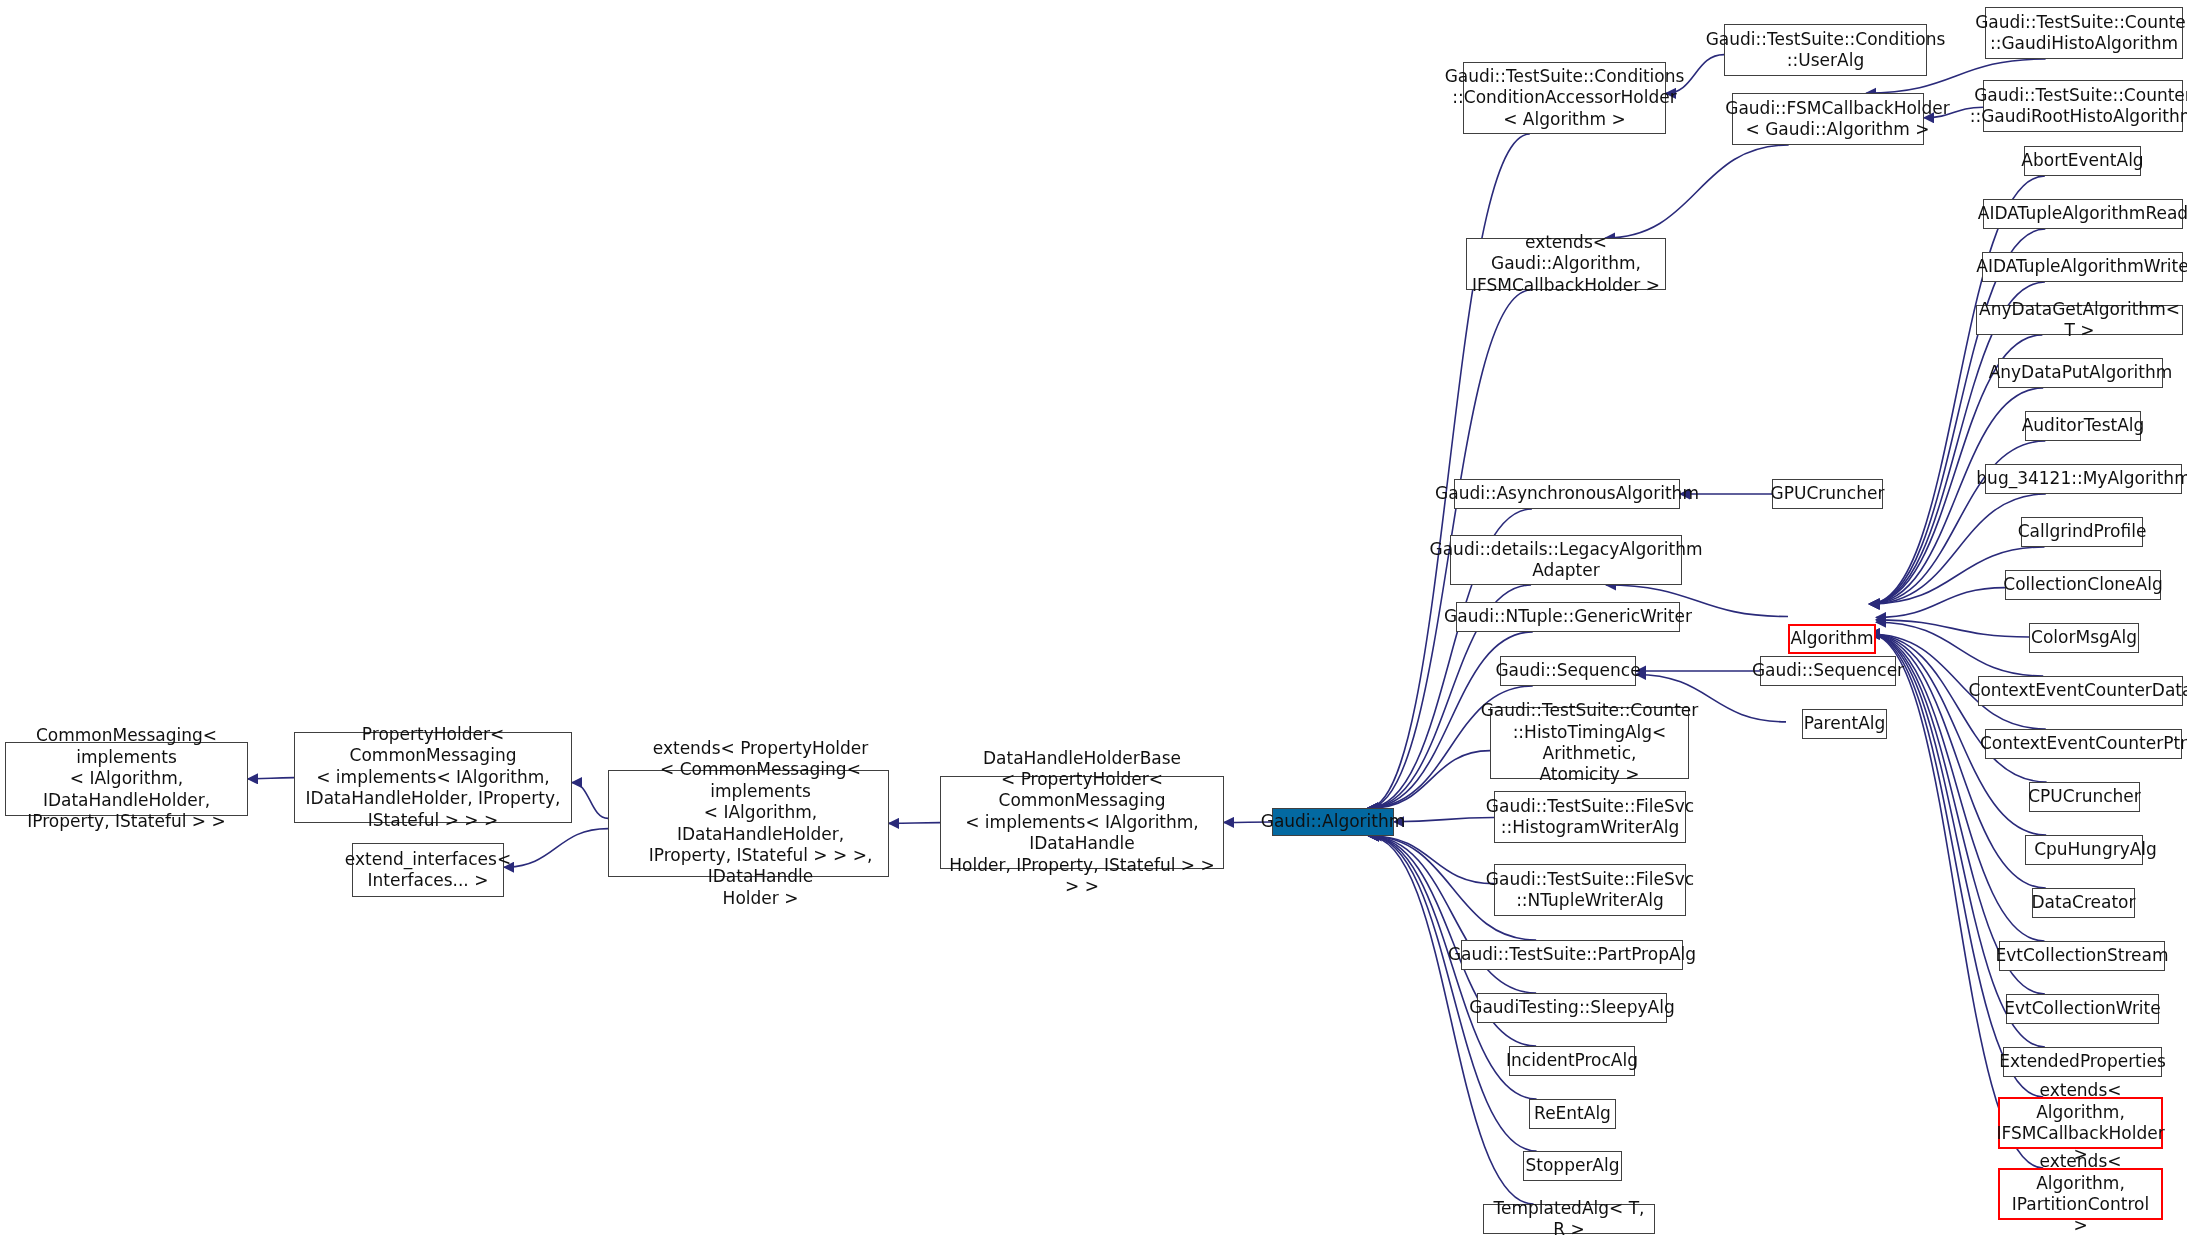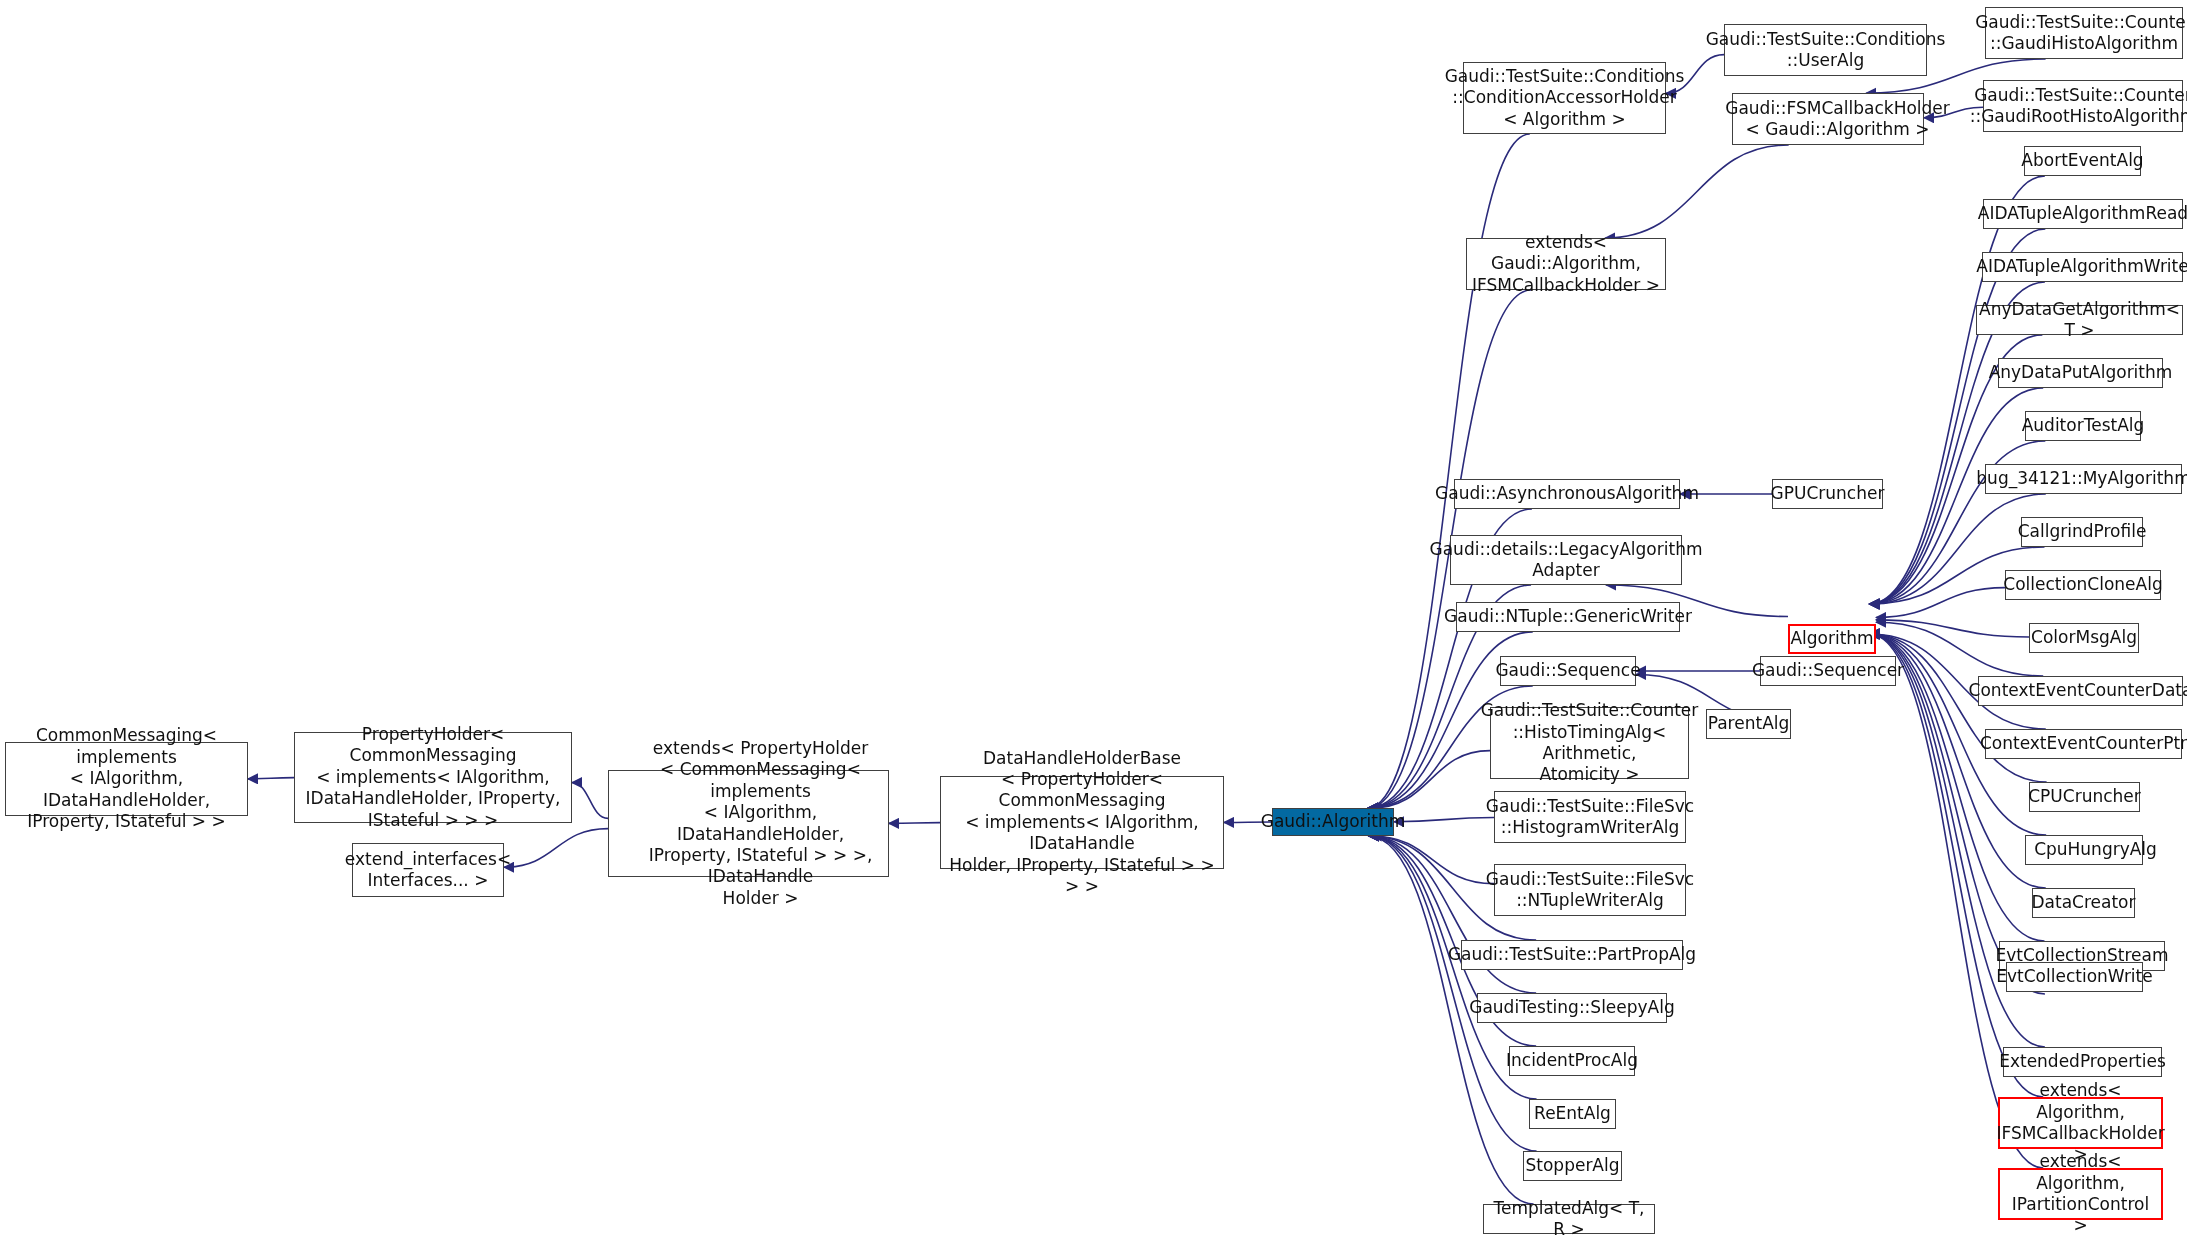--- a/index.html
+++ b/index.html
@@ -136,37 +136,37 @@
     <div class="node" style="left: 1494px; top: 864px; width: 192px; height: 52px;">Gaudi::TestSuite::FileSvc
 ::NTupleWriterAlg</div>
     <div class="node" style="left: 1461px; top: 940px; width: 222px; height: 30px;">Gaudi::TestSuite::PartPropAlg</div>
     <div class="node" style="left: 1477px; top: 993px; width: 190px; height: 30px;">GaudiTesting::SleepyAlg</div>
     <div class="node" style="left: 1509px; top: 1046px; width: 126px; height: 30px;">IncidentProcAlg</div>
     <div class="node" style="left: 1529px; top: 1099px; width: 87px; height: 30px;">ReEntAlg</div>
     <div class="node" style="left: 1523px; top: 1151px; width: 99px; height: 30px;">StopperAlg</div>
     <div class="node" style="left: 1483px; top: 1204px; width: 172px; height: 30px;">TemplatedAlg&lt; T, R &gt;</div>
     <div class="node" style="left: 1772px; top: 479px; width: 111px; height: 30px;">GPUCruncher</div>
     <div class="node" style="left: 1760px; top: 656px; width: 136px; height: 30px;">Gaudi::Sequencer</div>
-    <div class="node" style="left: 1706px; top: 709px; width: 85px; height: 30px;">ParentAlg</div>
+    <div class="node" style="left: 1802px; top: 709px; width: 85px; height: 30px;">ParentAlg</div>
     <div class="node hl" style="left: 1788px; top: 604px; width: 88px; height: 30px; margin-top: 20px;">Algorithm</div>
     <div class="node" style="left: 2024px; top: 146px; width: 117px; height: 30px;">AbortEventAlg</div>
     <div class="node" style="left: 1983px; top: 199px; width: 200px; height: 30px;">AIDATupleAlgorithmRead</div>
     <div class="node" style="left: 1982px; top: 252px; width: 201px; height: 30px;">AIDATupleAlgorithmWrite</div>
     <div class="node" style="left: 1976px; top: 305px; width: 207px; height: 30px;">AnyDataGetAlgorithm&lt; T &gt;</div>
     <div class="node" style="left: 1998px; top: 358px; width: 165px; height: 30px;">AnyDataPutAlgorithm</div>
     <div class="node" style="left: 2025px; top: 411px; width: 116px; height: 30px;">AuditorTestAlg</div>
     <div class="node" style="left: 1985px; top: 464px; width: 197px; height: 30px;">bug_34121::MyAlgorithm</div>
     <div class="node" style="left: 2021px; top: 517px; width: 122px; height: 30px;">CallgrindProfile</div>
     <div class="node" style="left: 2005px; top: 570px; width: 156px; height: 30px;">CollectionCloneAlg</div>
     <div class="node" style="left: 2029px; top: 623px; width: 110px; height: 30px;">ColorMsgAlg</div>
     <div class="node" style="left: 1978px; top: 676px; width: 205px; height: 30px;">ContextEventCounterData</div>
     <div class="node" style="left: 1985px; top: 729px; width: 197px; height: 30px;">ContextEventCounterPtr</div>
     <div class="node" style="left: 2029px; top: 782px; width: 111px; height: 30px;">CPUCruncher</div>
     <div class="node" style="left: 2025px; top: 835px; width: 118px; height: 30px; padding-left: 28px;">CpuHungryAlg</div>
     <div class="node" style="left: 2032px; top: 888px; width: 103px; height: 30px;">DataCreator</div>
     <div class="node" style="left: 1999px; top: 941px; width: 166px; height: 30px;">EvtCollectionStream</div>
-    <div class="node" style="left: 2006px; top: 962px; width: 137px; height: 30px;">EvtCollectionWrite</div>
+    <div class="node" style="left: 2006px; top: 994px; width: 153px; height: 30px;">EvtCollectionWrite</div>
     <div class="node" style="left: 2003px; top: 1047px; width: 159px; height: 30px;">ExtendedProperties</div>
     <div class="node hl" style="left: 1998px; top: 1097px; width: 165px; height: 52px;">extends&lt; Algorithm,
 IFSMCallbackHolder &gt;</div>
     <div class="node hl" style="left: 1998px; top: 1168px; width: 165px; height: 52px;">extends&lt; Algorithm,
 IPartitionControl &gt;</div>
   </div>
 
 </body></html>

